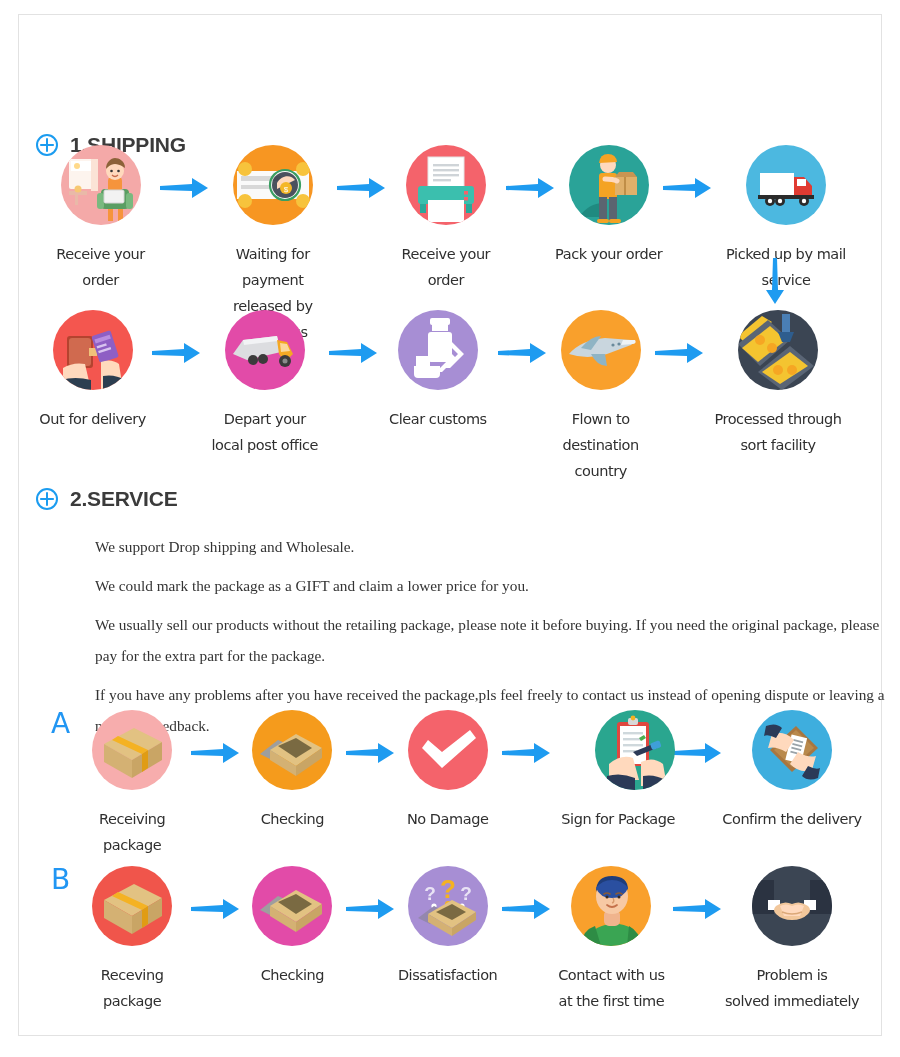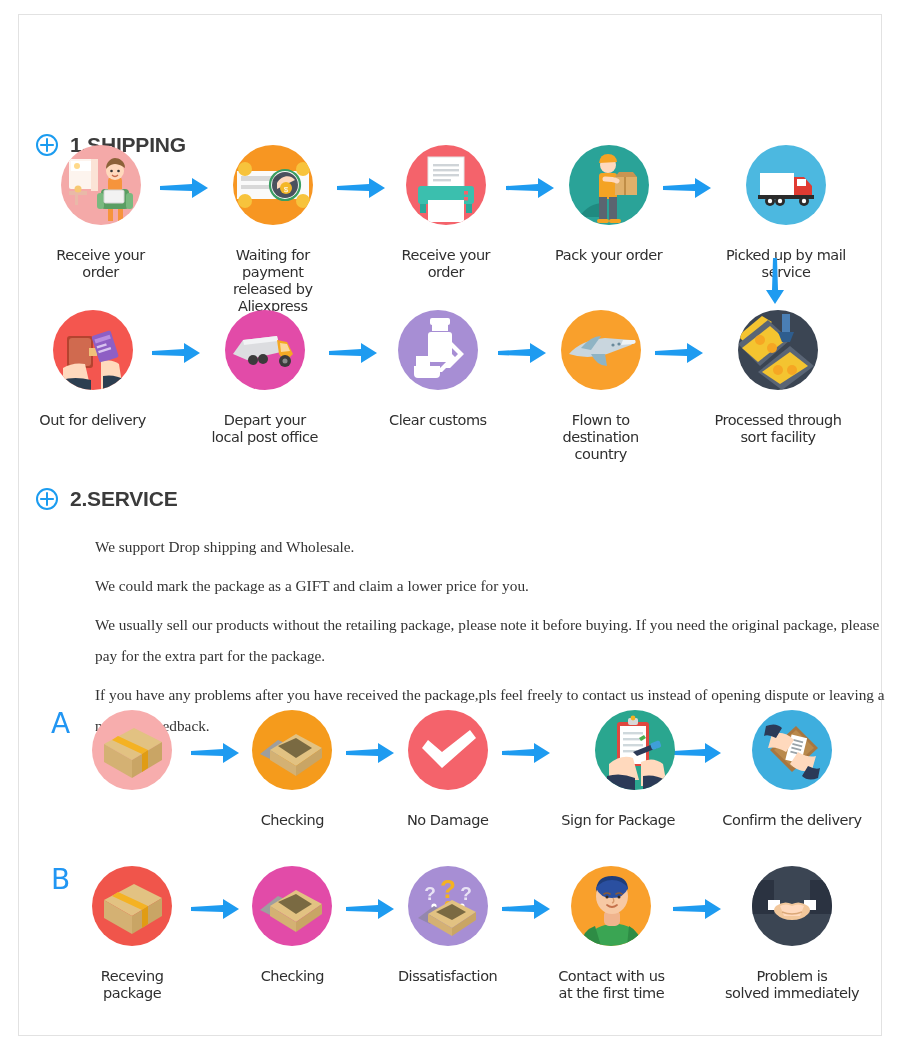--- a/index.html
+++ b/index.html
@@ -64,25 +64,25 @@
     flex-direction: column;
     align-items: center;
   }
   .circle {
     border-radius: 50%;
     position: relative;
     overflow: hidden;
     display: block;
   }
   .step-label {
-    margin-top: 22px;
+    margin-top: 16px;
     text-align: center;
     font-family: "DejaVu Sans", sans-serif;
     font-size: 14.5px;
-    line-height: 17px;
+    line-height: 26px;
     color: #2f2f2f;
     letter-spacing: -0.45px;
     white-space: pre-line;
   }
   .arrow {
     flex: 0 0 auto;
     display: block;
   }
   .row-letter {
     position: absolute;
@@ -381,20 +381,21 @@
       <div class="flow-step" style="width:144px;">
         <div class="circle" style="width:80px;height:80px;background:#f7adad;">
           <svg viewBox="0 0 80 80" width="80" height="80">
             <path d="M12 34 L42 18 L70 32 L40 50 Z" fill="#e2c282"></path>
             <path d="M12 34 L40 50 L40 68 L12 52 Z" fill="#d4b173"></path>
             <path d="M40 50 L70 32 L70 50 L40 68 Z" fill="#c9a565"></path>
             <path d="M26 26 L56 40 L50 44 L20 30 Z" fill="#f4b223"></path>
             <path d="M50 44 L56 40 L56 58 L50 62 Z" fill="#e09c14"></path>
           </svg>
         </div>
+        <div class="step-label">Receiving package</div>
       </div>
 
       <svg class="arrow" width="52" height="22" viewBox="0 0 52 22" style="margin-top:32px;margin-left:-4px;margin-right:-4px;">
         <path d="M2 9 L34 7 L34 1 L50 11 L34 21 L34 14 L2 13 Z" fill="#1e9bf0"></path>
       </svg>
 
       <div class="flow-step" style="width:130px;">
         <div class="circle" style="width:80px;height:80px;background:#f59b1c;">
           <svg viewBox="0 0 80 80" width="80" height="80">
             <path d="M8 44 L26 30 L40 36 L20 50 Z" fill="#9e9e9e"></path>

